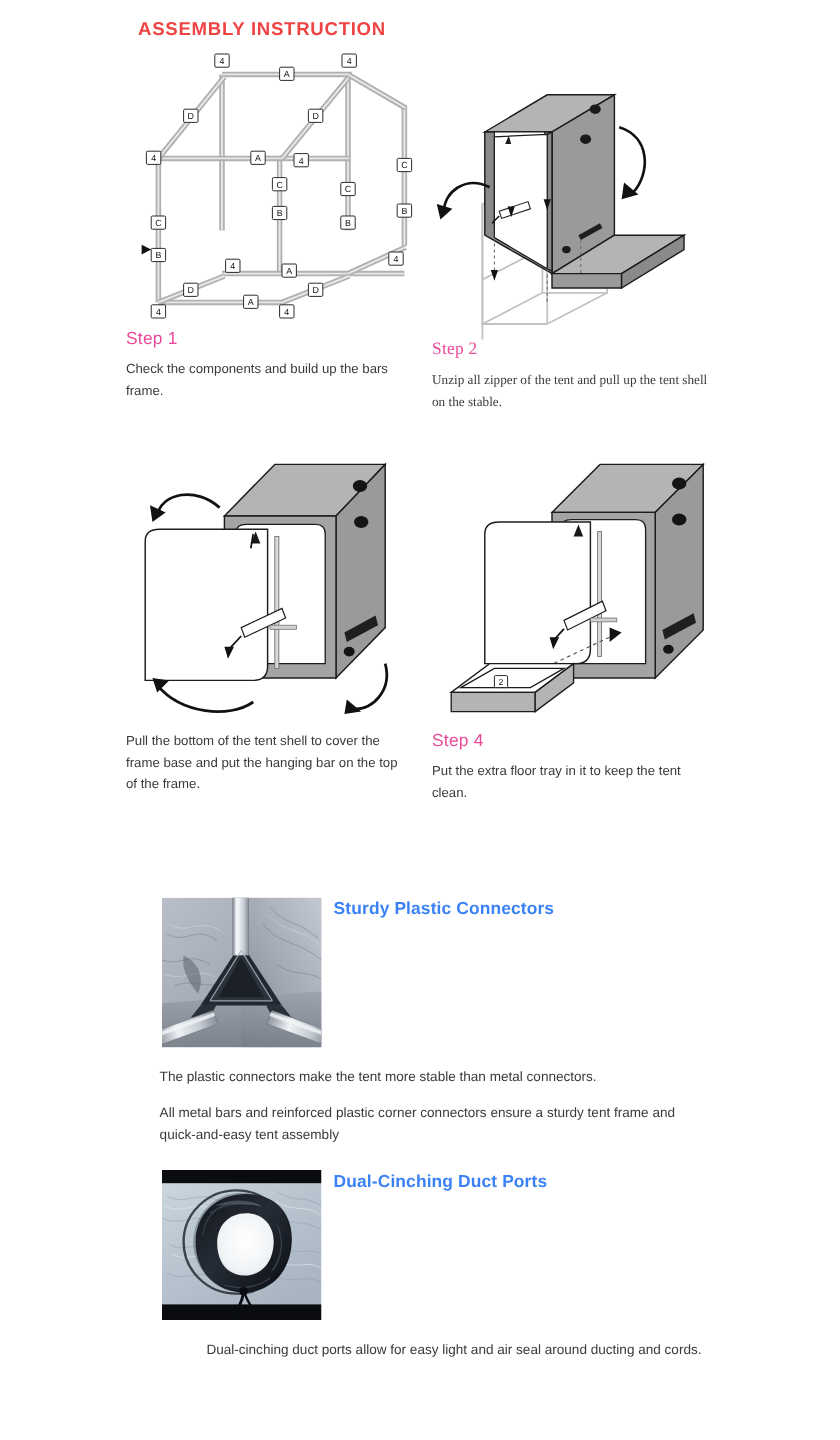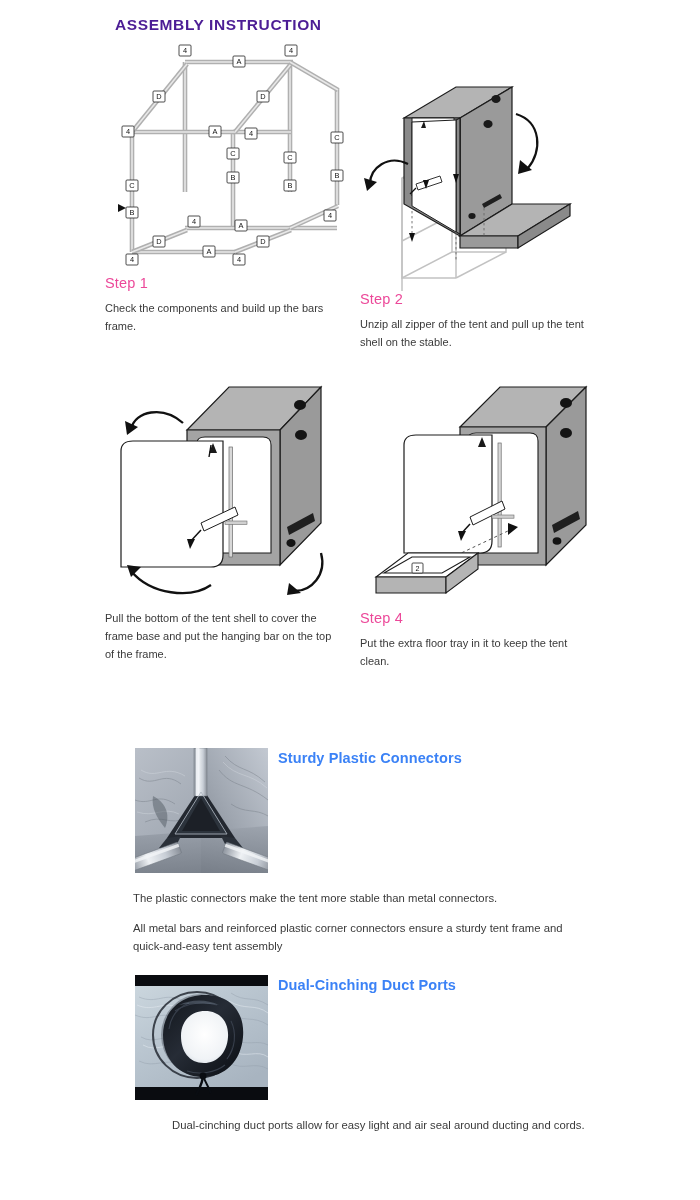--- a/index.html
+++ b/index.html
@@ -17,21 +17,21 @@
   }
 
   
   .page-title {
     position: absolute;
     left: 115px;
     top: 16px;
     font-size: 15.5px;
     font-weight: bold;
     letter-spacing: 0.6px;
-    color: #4c1d95;
+    color: #ef4444;
     white-space: nowrap;
   }
 
   
   .steps {
     position: absolute;
     left: 0;
     top: 40px;
     width: 700px;
   }
@@ -224,21 +224,21 @@
               <text class="lt" x="104" y="214.4">A</text>
             <rect class="lbl" x="128" y="214" width="12" height="11" rx="1"></rect>
               <text class="lt" x="134" y="222.4">4</text>
           </g>
         </svg>
       </div>
       <h3 class="step-title">Step 1</h3>
       <p class="step-desc">Check the components and build up the bars frame.</p>
     </div>
 
-    <div class="step-cell col-right" style="top:16px;">
+    <div class="step-cell col-right" style="top:8px;font-family:Liberation Serif, serif;">
       <div class="step-figure">
         <svg width="255" height="235" viewBox="0 0 255 235" xmlns="http://www.w3.org/2000/svg">
           <defs>
             <style>
               .sh-top  { fill:#b4b4b4; stroke:#1c1c1c; stroke-width:1.2; }
               .sh-side { fill:#9a9a9a; stroke:#1c1c1c; stroke-width:1.2; }
               .sh-dark { fill:#8a8a8a; stroke:#1c1c1c; stroke-width:1.2; }
               .wf      { stroke:#c2c2c2; stroke-width:1.5; fill:none; }
               .dash    { stroke:#6a6a6a; stroke-width:0.9; stroke-dasharray:2.4 2.6; fill:none; }
               .arr     { stroke:#111; stroke-width:2.2; fill:none; }

